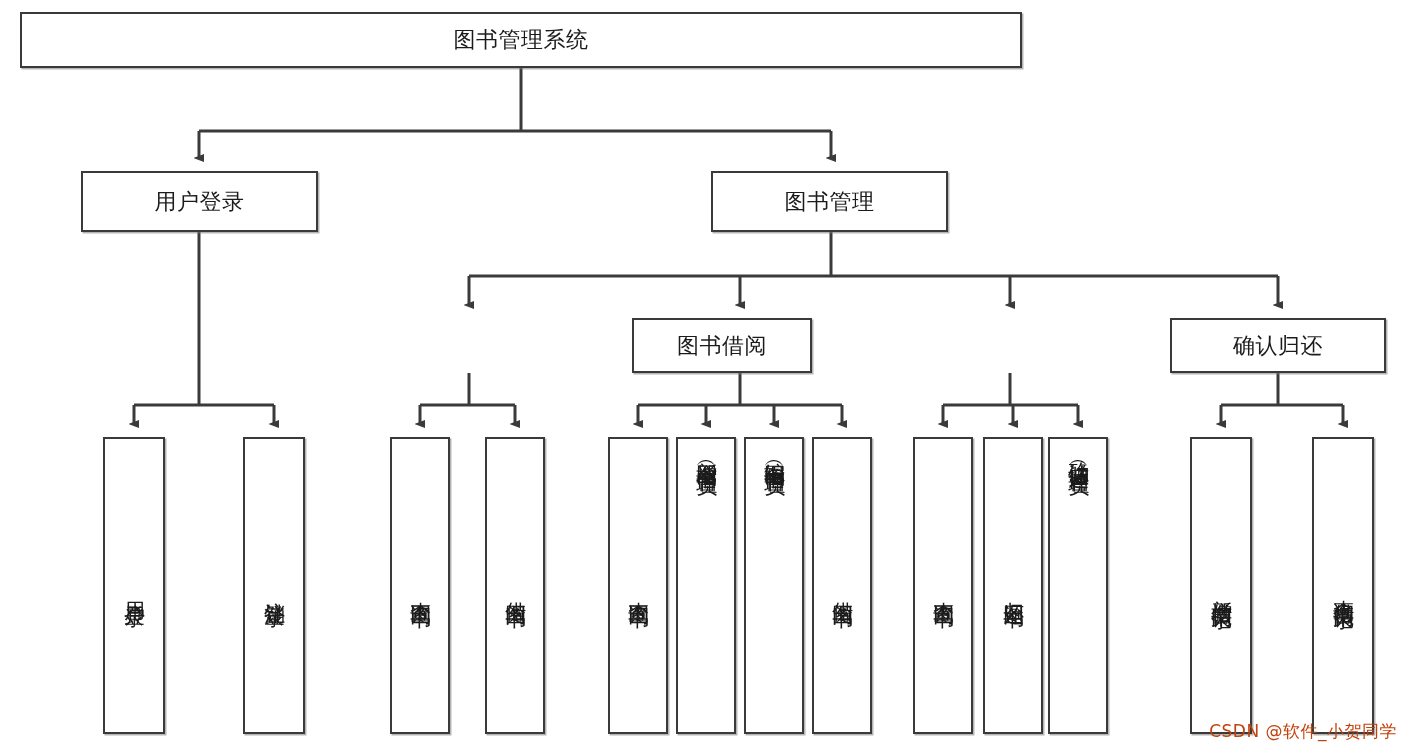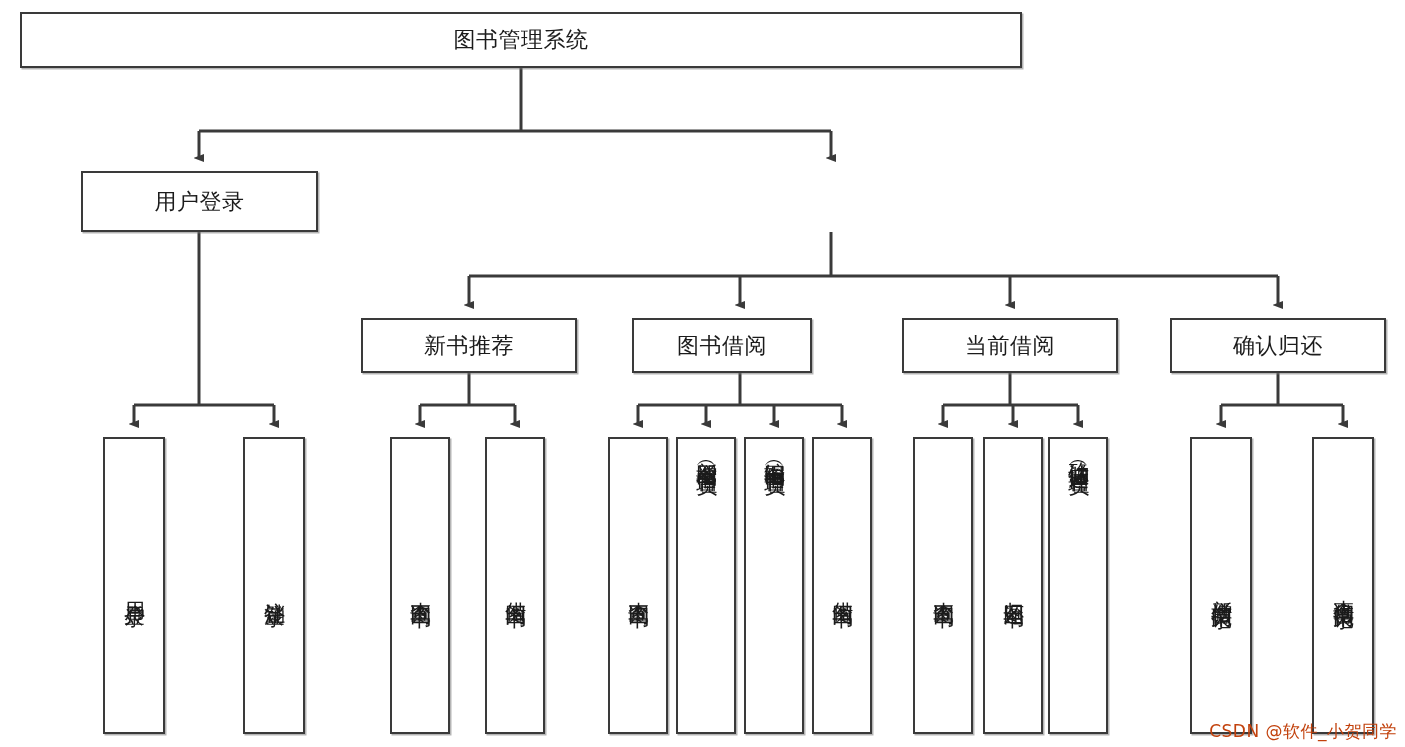--- a/index.html
+++ b/index.html
@@ -149,30 +149,27 @@
     </g>
   </svg>
 
   <div class="node-box" id="node-root" style="left: 20px; top: 12px; width: 1002px; height: 56px;">
     <span class="node-label">图书管理系统</span>
   </div>
 
   <div class="node-box" id="node-l2-0" style="left: 81px; top: 171px; width: 237px; height: 61px;">
     <span class="node-label">用户登录</span>
   </div>
-
-  <div class="node-box" id="node-l3-0" style="left: 361px; top: 318px; width: 216px; height: 55px;">
-    <span class="node-label">新书推荐</span>
-  </div>
+  <div class="node-box" id="node-l2-1" style="left: 711px; top: 171px; width: 237px; height: 61px;">
+    <span class="node-label">图书管理</span>
+  </div>
+
   <div class="node-box" id="node-l3-1" style="left: 632px; top: 318px; width: 180px; height: 55px;">
     <span class="node-label">图书借阅</span>
   </div>
-  <div class="node-box" id="node-l3-2" style="left: 902px; top: 318px; width: 216px; height: 55px;">
-    <span class="node-label">当前借阅</span>
-  </div>
   <div class="node-box" id="node-l3-3" style="left: 1170px; top: 318px; width: 216px; height: 55px;">
     <span class="node-label">确认归还</span>
   </div>
 
   <div class="leaf-box center-v" id="leaf-0" style="left: 103px; top: 437px; width: 62px; height: 297px;">
     <span class="leaf-label">用户登录</span>
   </div>
   <div class="leaf-box center-v" id="leaf-1" style="left: 243px; top: 437px; width: 62px; height: 297px;">
     <span class="leaf-label">注销登录</span>
   </div>

